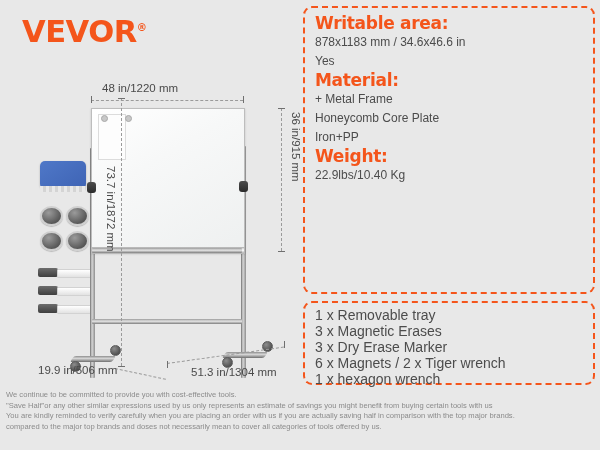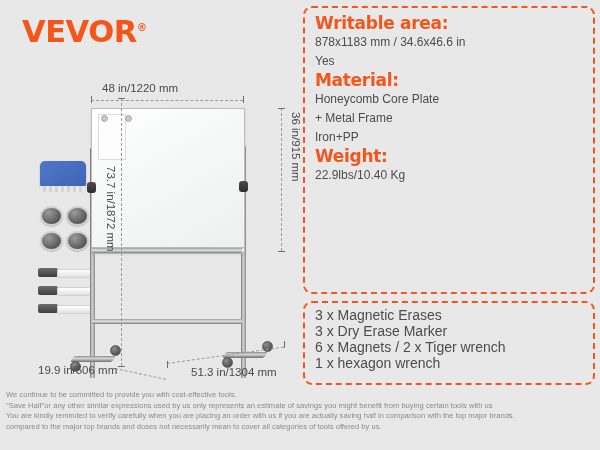--- a/index.html
+++ b/index.html
@@ -256,30 +256,31 @@
   <div class="dim-label" style="left:163px;top:302px;">51.3 in/1304 mm</div>
 </div>
 
 <div class="spec-box" id="spec-box-main">
   <div class="spec-key">Writable area:</div>
   <div class="spec-val">878x1183 mm / 34.6x46.6 in</div>
 
   <div class="spec-val">Yes</div>
 
   <div class="spec-key">Material:</div>
+  <div class="spec-val">+ Metal Frame</div>
   <div class="spec-val">Honeycomb Core Plate</div>
-  <div class="spec-val">+ Metal Frame</div>
 
   <div class="spec-val">Iron+PP</div>
 
   <div class="spec-key">Weight:</div>
   <div class="spec-val">22.9lbs/10.40 Kg</div>
 </div>
 
 <div class="spec-box" id="spec-box-contents">
+  <div class="content-line">1 x Removable tray</div>
   <div class="content-line">3 x Magnetic Erases</div>
   <div class="content-line">3 x Dry Erase Marker</div>
   <div class="content-line">6 x Magnets / 2 x Tiger wrench</div>
   <div class="content-line">1 x hexagon wrench</div>
 </div>
 
 <div id="disclaimer">
   <div>We continue to be committed to provide you with cost-effective tools.</div>
   <div>"Save Half"or any other similar expressions used by us only represents an estimate of savings you might benefit from buying certain tools with us</div>
   <div>You are kindly reminded to verify carefully when you are placing an order with us if you are actually saving half in comparison with the top major brands.</div>

